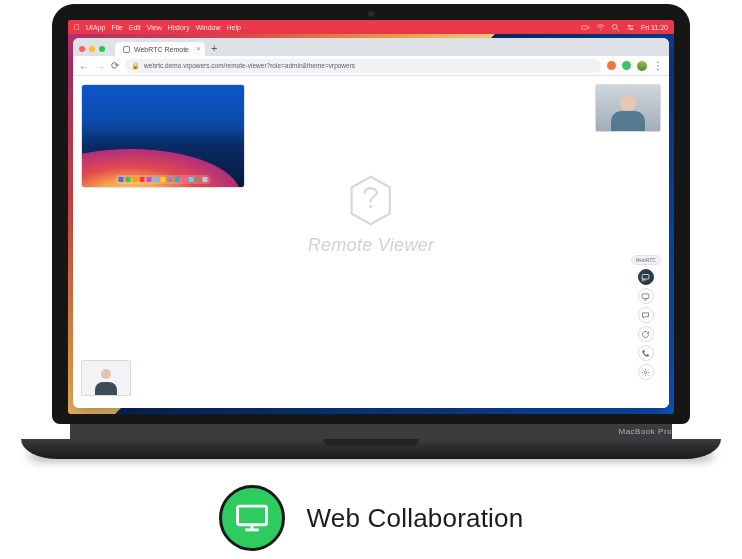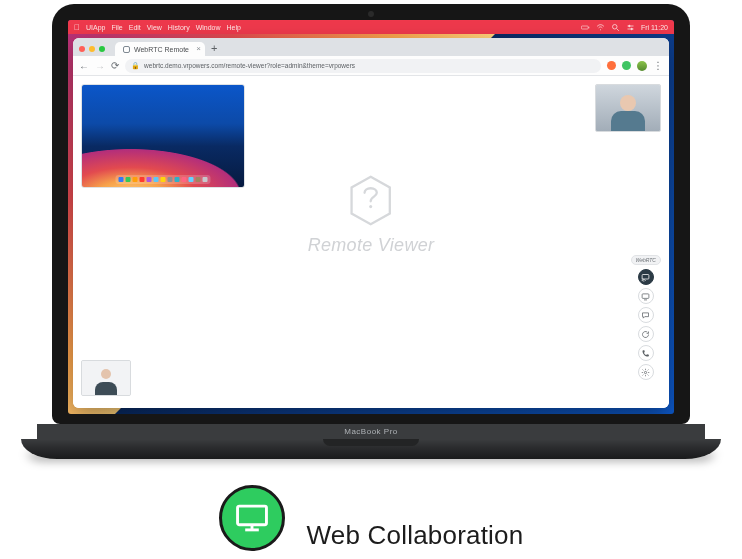--- a/index.html
+++ b/index.html
@@ -41,22 +41,22 @@
     width: 100%;
     height: 100%;
     border-radius: 3px;
     overflow: hidden;
     position: relative;
     background: linear-gradient(135deg,
       #b32e7b 0%, #e24a4f 18%, #f7a24b 34%, #ffd27a 44%,
       #092a63 44.2%, #0c3a86 60%, #0c4aa8 80%, #0d58c8 100%);
   }
   .laptop-label {
-    width: 668px;
-    text-align: center;
+    width: 602px;
+    text-align: right;
     font-size: 8px;
     letter-spacing: 0.5px;
     color: #aeb2b6;
     background: #3a3c3e;
     padding: 3px 0;
   }
   .laptop-base {
     width: 700px;
     height: 20px;
     background: linear-gradient(#3b3d3f 0%, #2c2d2f 40%, #1a1b1c 100%);
@@ -248,21 +248,21 @@
     display:flex;align-items:center;justify-content:center;
     color:#5c6165;
   }
   .tool-btn.accent { background:#2b3a45; border-color:#2b3a45; color:#fff; }
   .tool-btn svg{width:9px;height:9px;}
 
   
   .caption {
     margin-top: 26px;
     display: flex;
-    align-items: flex-end;
+    align-items: center;
     gap: 22px;
   }
   .cap-icon {
     width: 66px; height: 66px;
     border-radius: 50%;
     background: #2ecc5f;
     border: 3px solid #1a1a1a;
     display:flex;align-items:center;justify-content:center;
   }
   .cap-icon svg{ width:34px; height:30px; }

